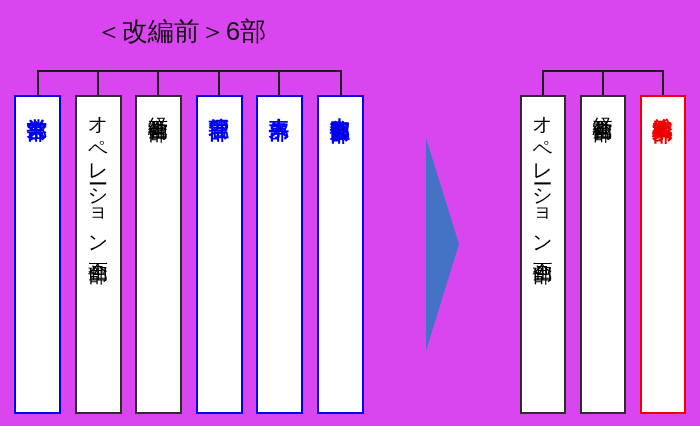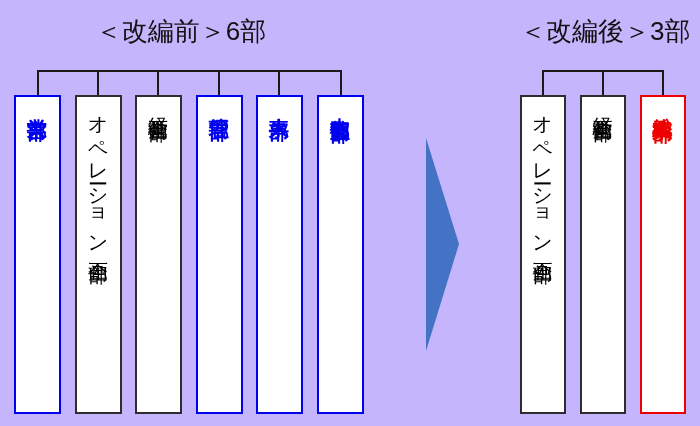--- a/index.html
+++ b/index.html
@@ -4,21 +4,21 @@
 <style>
   html, body { margin: 0; padding: 0; }
   body {
     font-family: "Liberation Sans", sans-serif;
     background: #ffffff;
   }
   #canvas {
     position: relative;
     width: 700px;
     height: 426px;
-    background: #c4b5fd;
+    background: #d946ef;
     overflow: hidden;
   }
   .chart-title {
     position: absolute;
     top: 18px;
     font-size: 26px;
     line-height: 1.05;
     color: #111111;
     text-align: center;
     white-space: nowrap;
@@ -89,21 +89,20 @@
     width: 33px;
     height: 213px;
   }
 </style>
 </head>
 <body>
 
 <div id="canvas">
 
   <div id="title-before" class="chart-title">＜改編前＞6部</div>
-  <div id="title-after" class="chart-title">＜改編後＞3部</div>
 
   <div id="hline-before" class="hline"></div>
   <div class="vstub" style="left:37px;"></div>
   <div class="vstub" style="left:97px;"></div>
   <div class="vstub" style="left:157px;"></div>
   <div class="vstub" style="left:218px;"></div>
   <div class="vstub" style="left:278px;"></div>
   <div class="vstub" style="left:340px;"></div>
 
   <div id="hline-after" class="hline"></div>

